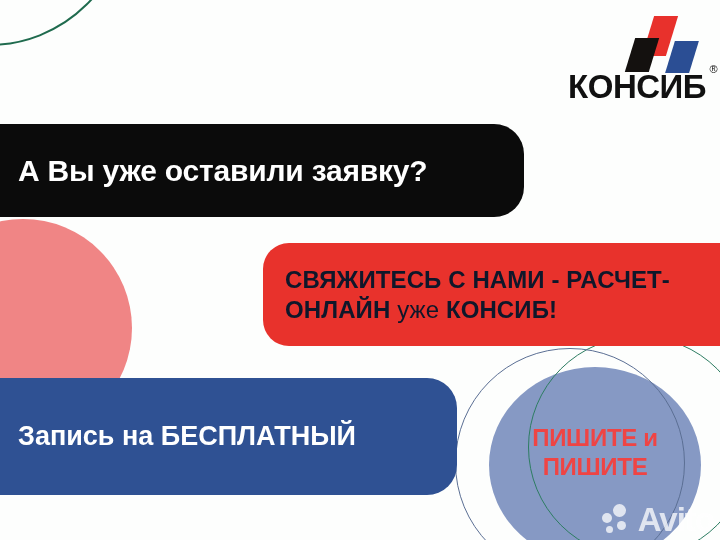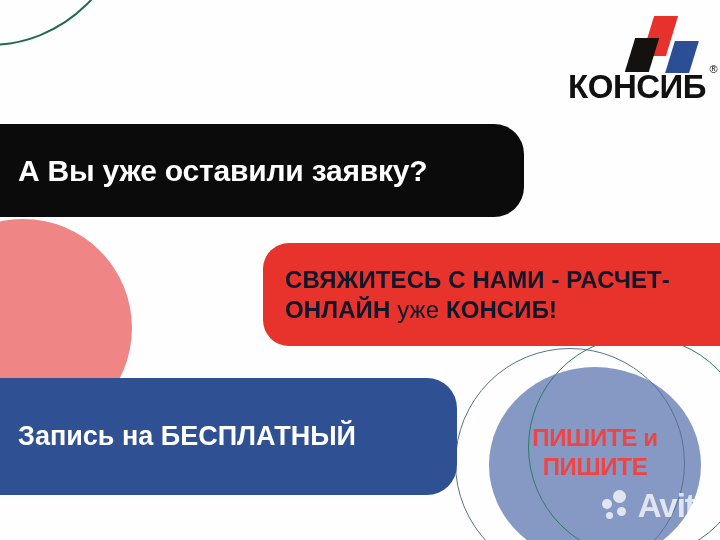--- a/index.html
+++ b/index.html
@@ -162,21 +162,21 @@
     font-size:24px;
     font-weight:bold;
     line-height:1.22;
     letter-spacing:-0.3px;
     white-space:nowrap;
   }
 
   
   #avito-watermark {
     position:absolute;
-    right:6px; bottom:18px;
+    right:6px; bottom:4px;
     display:flex;
     align-items:flex-end;
     opacity:0.75;
   }
   #avito-dots {
     position:relative;
     width:34px; height:32px;
     margin-right:2px;
   }
   #avito-dots i {

